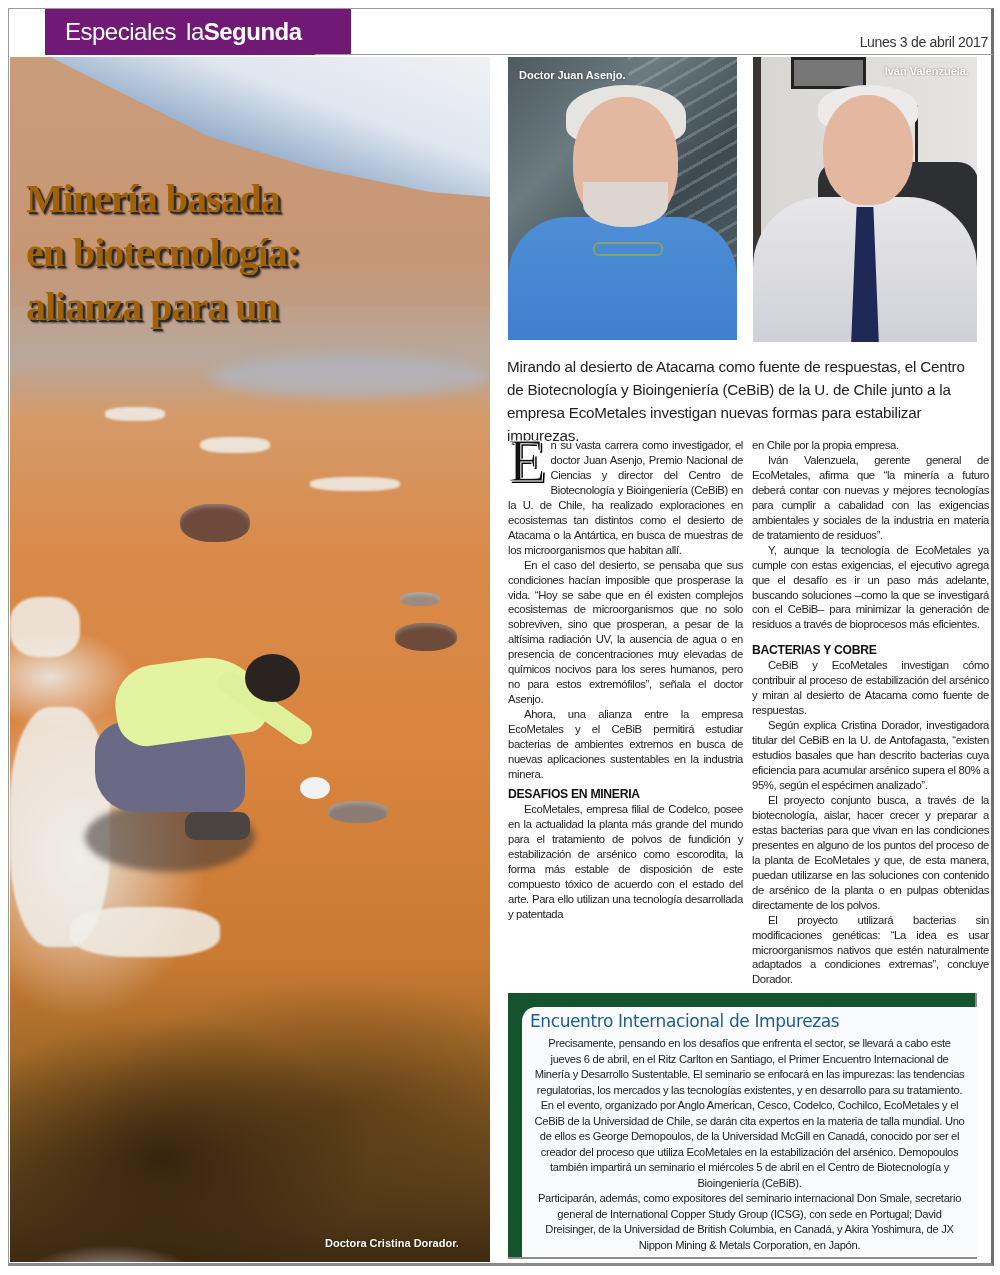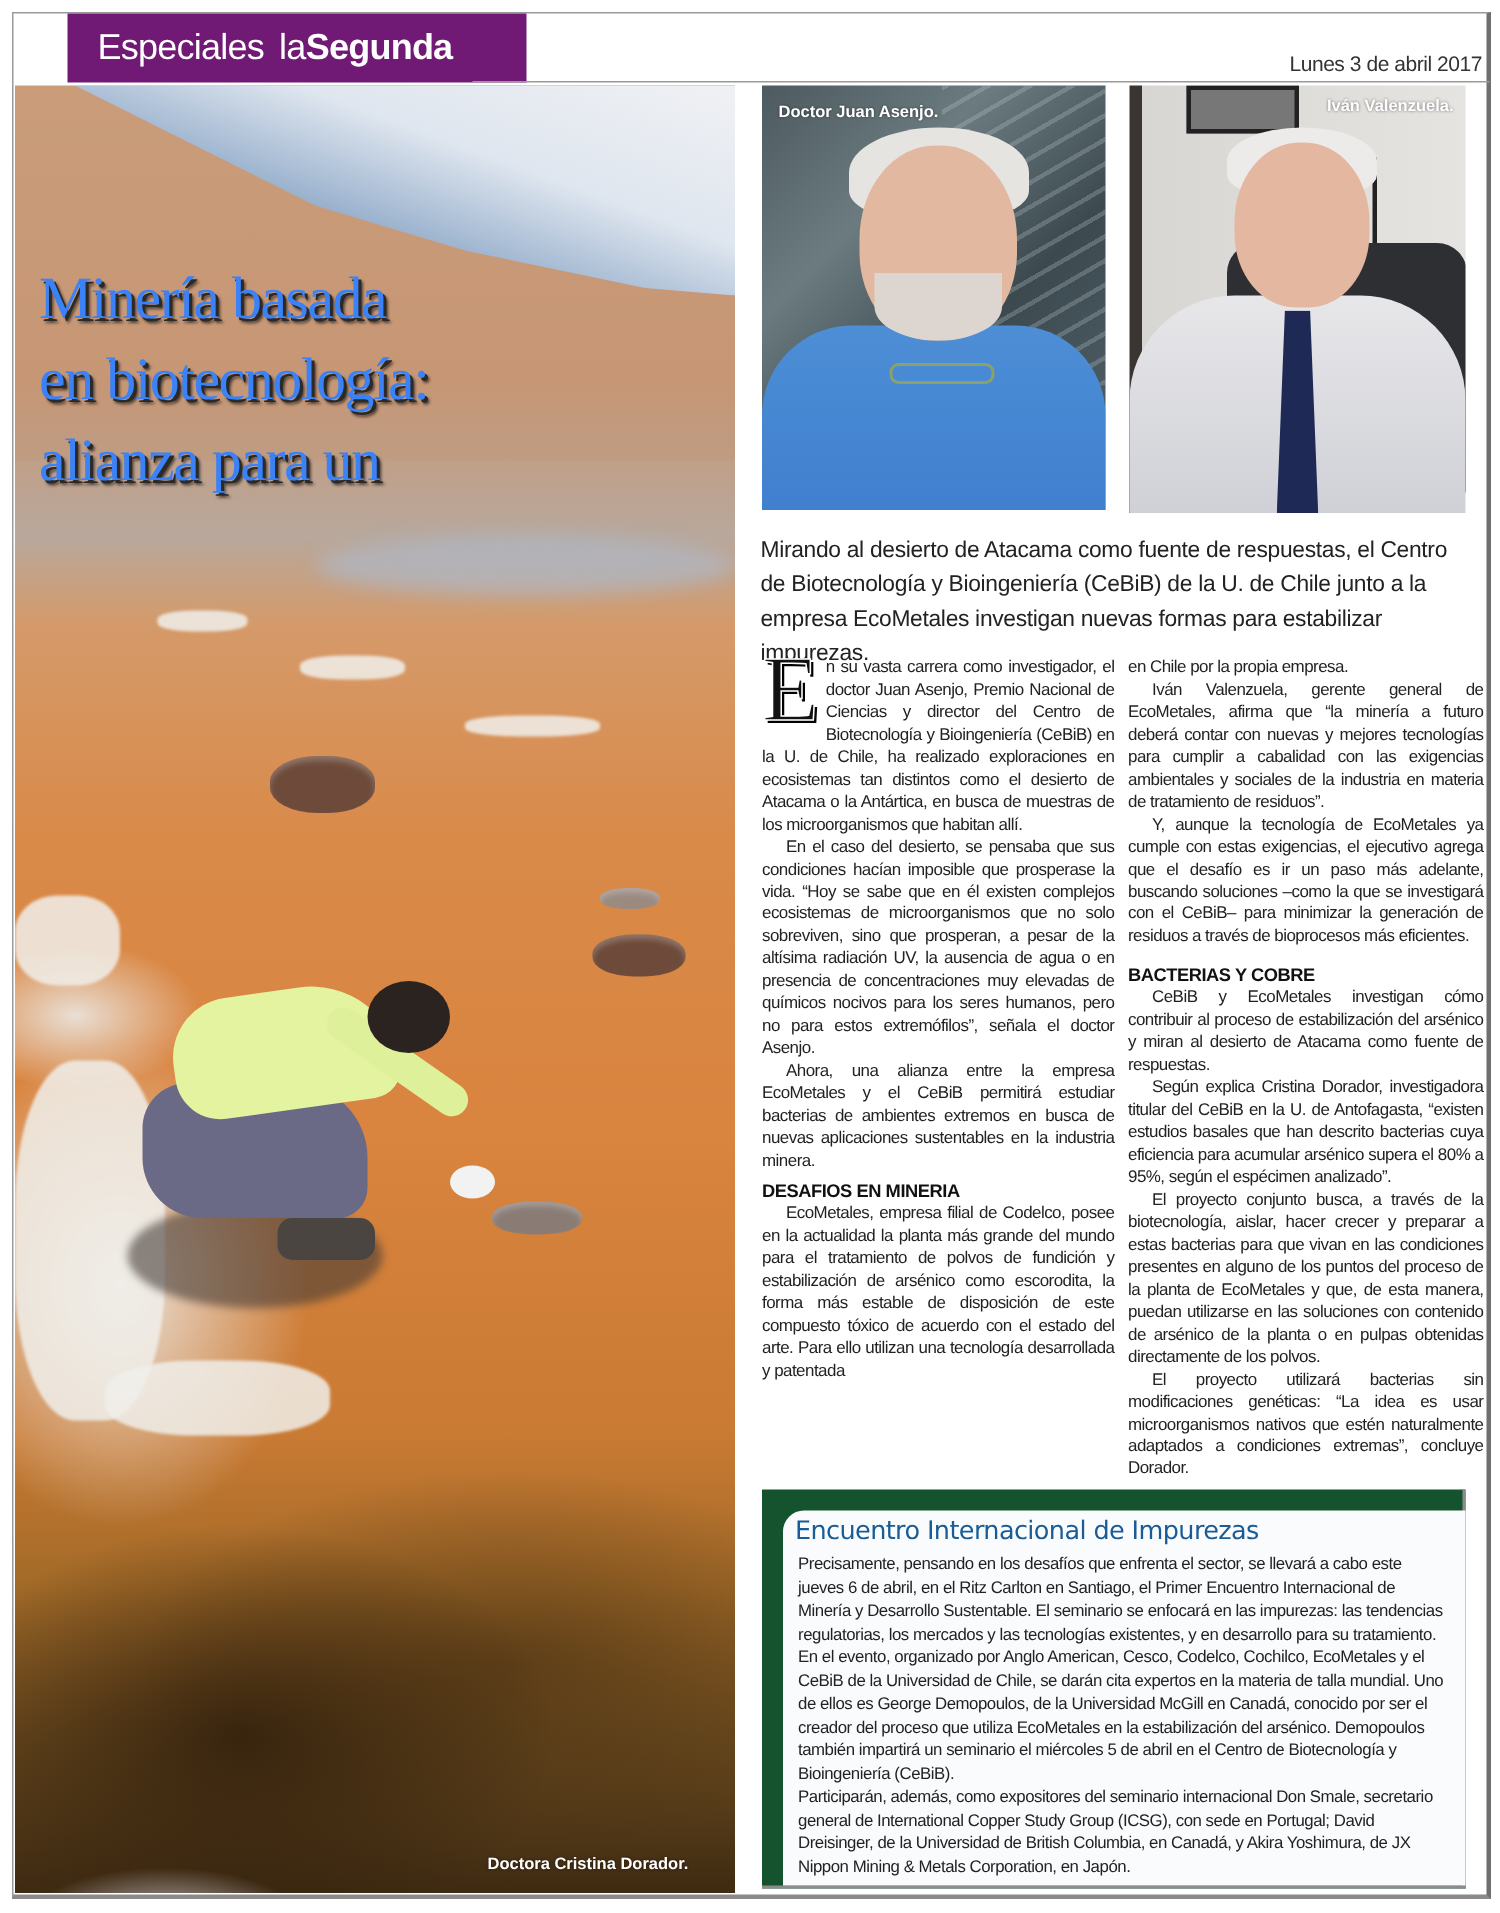--- a/index.html
+++ b/index.html
@@ -32,21 +32,21 @@
   .rock { position: absolute; background: #6d4a3a; border-radius: 45%; box-shadow: inset 0 3px 4px rgba(255,255,255,0.25); }
   .salt { position: absolute; background: rgba(240,238,234,0.85); border-radius: 40%; filter: blur(1px); }
   .person-jacket { position: absolute; left: 105px; top: 603px; width: 150px; height: 80px; background: #e4f3a0; border-radius: 40px 60px 20px 30px; transform: rotate(-8deg); }
   .person-arm { position: absolute; left: 200px; top: 640px; width: 110px; height: 22px; background: #dff09a; border-radius: 12px; transform: rotate(35deg); }
   .person-head { position: absolute; left: 235px; top: 597px; width: 55px; height: 48px; background: #2a2320; border-radius: 50%; }
   .person-legs { position: absolute; left: 85px; top: 665px; width: 150px; height: 90px; background: #6b6a86; border-radius: 30px 50px 20px 40px; }
   .person-shoe { position: absolute; left: 175px; top: 755px; width: 65px; height: 28px; background: #4a4540; border-radius: 10px; }
   .person-glove { position: absolute; left: 290px; top: 720px; width: 30px; height: 22px; background: #f2f2f2; border-radius: 50%; }
   .dark-shadow { position: absolute; left: 75px; top: 745px; width: 170px; height: 70px; background: rgba(70,60,55,0.6); border-radius: 50%; filter: blur(3px); }
 
-  .headline { position: absolute; left: 26px; top: 172px; width: 460px; font-family: "Liberation Serif", "DejaVu Serif", serif; font-weight: normal; font-size: 40px; line-height: 54px; color: #3b82f6; letter-spacing: -1px;
+  .headline { position: absolute; left: 26px; top: 172px; width: 460px; font-family: "Liberation Serif", "DejaVu Serif", serif; font-weight: bold; font-size: 40px; line-height: 54px; color: #a16207; letter-spacing: -1px;
     text-shadow: 2px 2px 0 #2a2a2a, 3px 3px 2px rgba(0,0,0,0.6); }
   .headline div { white-space: nowrap; }
   .photo-credit { position: absolute; font-family: "Liberation Sans", sans-serif; font-weight: bold; font-size: 11px; color: #ffffff; text-shadow: 0 0 2px rgba(0,0,0,0.5); }
 
   
   .portrait { position: absolute; overflow: hidden; }
   .p1 { left: 508px; top: 57px; width: 229px; height: 283px;
     background: linear-gradient(135deg, #4d5a5f 0%, #6b7b80 30%, #3c4a50 60%, #54656b 100%); }
   .p1 .stair { position: absolute; left: 120px; top: 0; width: 110px; height: 200px; background: repeating-linear-gradient(150deg, rgba(200,210,215,0.25) 0 3px, transparent 3px 14px); }
   .p1 .face { position: absolute; left: 65px; top: 40px; width: 105px; height: 130px; background: #e2b9a0; border-radius: 48% 48% 45% 45%; }
@@ -72,21 +72,21 @@
   .col2 { left: 752px; width: 237px; }
   .col p { text-indent: 16px; }
   .col p.noindent { text-indent: 0; }
   .col h3 { font-size: 12.2px; font-weight: bold; line-height: 15px; margin-top: 5px; color: #111; letter-spacing: -0.3px; }
   .dropcap { float: left; font-family: "Liberation Serif", serif; font-size: 62px; line-height: 44px; height: 46px; margin: 0 5px 0 0; color: #111; -webkit-text-stroke: 1px #fff; text-shadow: 2px 2px 0 #000; font-weight: normal; }
 
   
   .box { position: absolute; left: 508px; top: 993px; width: 469px; height: 266px; background: #14532d; border-right: 2px solid #8c8c8c; border-bottom: 2px solid #8c8c8c; }
   .box-inner { position: absolute; left: 14px; top: 14px; width: 455px; height: 250px; background: #fafbfd; border-radius: 14px 0 0 0; padding: 2px 10px 0 10px; }
   .box-title { font-family: "DejaVu Sans", sans-serif; font-size: 17px; color: #1a5c96; letter-spacing: -0.4px; line-height: 24px; margin-bottom: 3px; margin-left: -2px; }
-  .box-body { font-size: 11.2px; line-height: 15.5px; color: #222; letter-spacing: -0.3px; }
+  .box-body { font-size: 11.2px; line-height: 15.5px; color: #222; letter-spacing: -0.3px; text-align: center; }
   .box-body p { margin: 0; }
 </style>
 </head>
 <body>
 
 <div class="page-frame"></div>
 
 <div class="masthead">
   <span class="mast-sec">Especiales</span>
   <span class="mast-brand-la">la</span>

